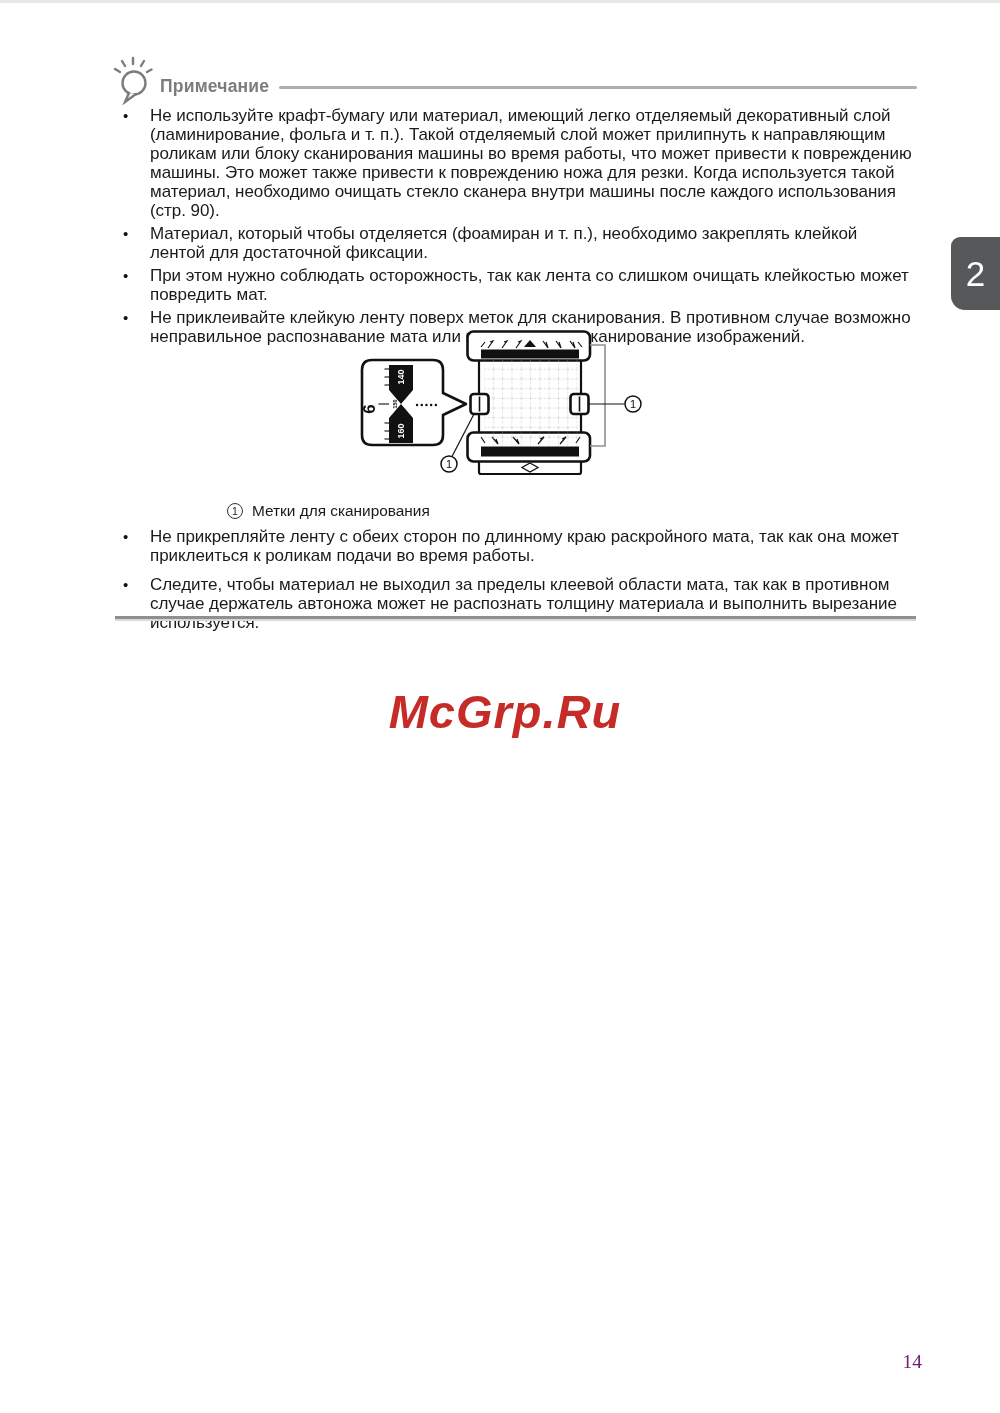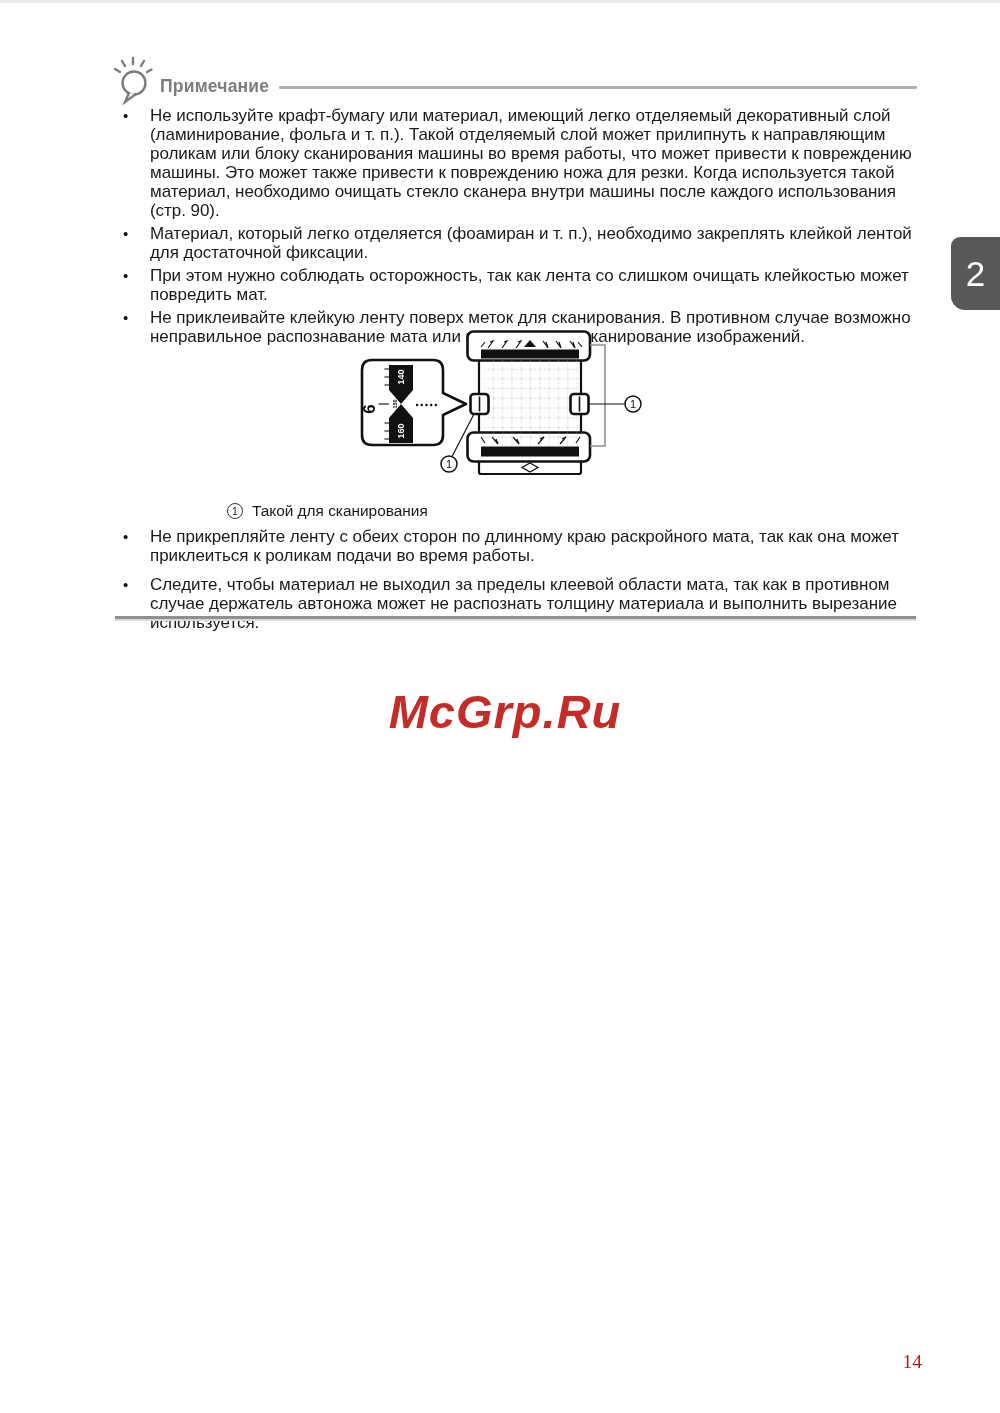--- a/index.html
+++ b/index.html
@@ -61,21 +61,21 @@
   
   .chapter-tab{
     position:absolute;left:951px;top:234px;width:49px;height:73px;
     background:#57585a;border-radius:9px 0 0 14px;
     display:flex;align-items:center;justify-content:center;
   }
   .chapter-tab span{color:#fff;font-size:35px;line-height:1;}
   
   .page-number{
     position:absolute;left:850px;top:1348px;width:72px;text-align:right;
-    font-family:"Liberation Serif", serif;font-size:19.5px;color:#b91c1c;
+    font-family:"Liberation Serif", serif;font-size:19.5px;color:#701a75;
   }
 </style>
 </head>
 <body>
 
 <div class="page">
 
   <div class="note-header">
     <svg class="note-icon" width="42" height="50" viewBox="0 0 42 50">
       <g stroke="#7c7c7c" stroke-width="2.4" fill="none" stroke-linecap="round">
@@ -92,21 +92,21 @@
     <span class="note-rule"></span>
   </div>
 
   <div class="bullets bullets-a">
     <div class="bullet-item">
       <span class="bullet-marker">•</span>
       <span class="bullet-text">Не используйте крафт-бумагу или материал, имеющий легко отделяемый декоративный слой (ламинирование, фольга и т. п.). Такой отделяемый слой может прилипнуть к направляющим роликам или блоку сканирования машины во время работы, что может привести к повреждению машины. Это может также привести к повреждению ножа для резки. Когда используется такой материал, необходимо очищать стекло сканера внутри машины после каждого использования (стр. 90).</span>
     </div>
     <div class="bullet-item">
       <span class="bullet-marker">•</span>
-      <span class="bullet-text">Материал, который легко отделяется (фоамиран и т. п.), необходимо закреплять клейкой лентой для достаточной фиксации.</span>
+      <span class="bullet-text">Материал, который чтобы отделяется (фоамиран и т. п.), необходимо закреплять клейкой лентой для достаточной фиксации.</span>
     </div>
     <div class="bullet-item">
       <span class="bullet-marker">•</span>
       <span class="bullet-text">При этом нужно соблюдать осторожность, так как лента со слишком очищать клейкостью может повредить мат.</span>
     </div>
     <div class="bullet-item">
       <span class="bullet-marker">•</span>
       <span class="bullet-text">Не приклеивайте клейкую ленту поверх меток для сканирования. В противном случае возможно неправильное распознавание мата или неправильное сканирование изображений.</span>
     </div>
   </div>
@@ -193,21 +193,21 @@
         <line x1="384.5" y1="428" x2="389" y2="428"></line>
         <line x1="384.5" y1="436" x2="389" y2="436"></line>
       </g>
       <text transform="translate(375,406) rotate(-90)" text-anchor="middle" font-size="17" font-weight="bold" fill="#111" font-family="Liberation Sans, sans-serif">6</text>
       <line x1="417" y1="402" x2="440" y2="402" stroke="#111" stroke-width="2.4" stroke-dasharray="0.1 4.6" stroke-linecap="round"></line>
     </g>
   </svg>
 
   <div class="caption">
     <span class="circle-num">1</span>
-    <span>Такой для сканирования</span>
+    <span>Метки для сканирования</span>
   </div>
 
   <div class="bullets bullets-b">
     <div class="bullet-item">
       <span class="bullet-marker">•</span>
       <span class="bullet-text">Не прикрепляйте ленту с обеих сторон по длинному краю раскройного мата, так как она может приклеиться к роликам подачи во время работы.</span>
     </div>
     <div class="bullet-item">
       <span class="bullet-marker">•</span>
       <span class="bullet-text">Следите, чтобы материал не выходил за пределы клеевой области мата, так как в противном случае держатель автоножа может не распознать толщину материала и выполнить вырезание используется.</span>

